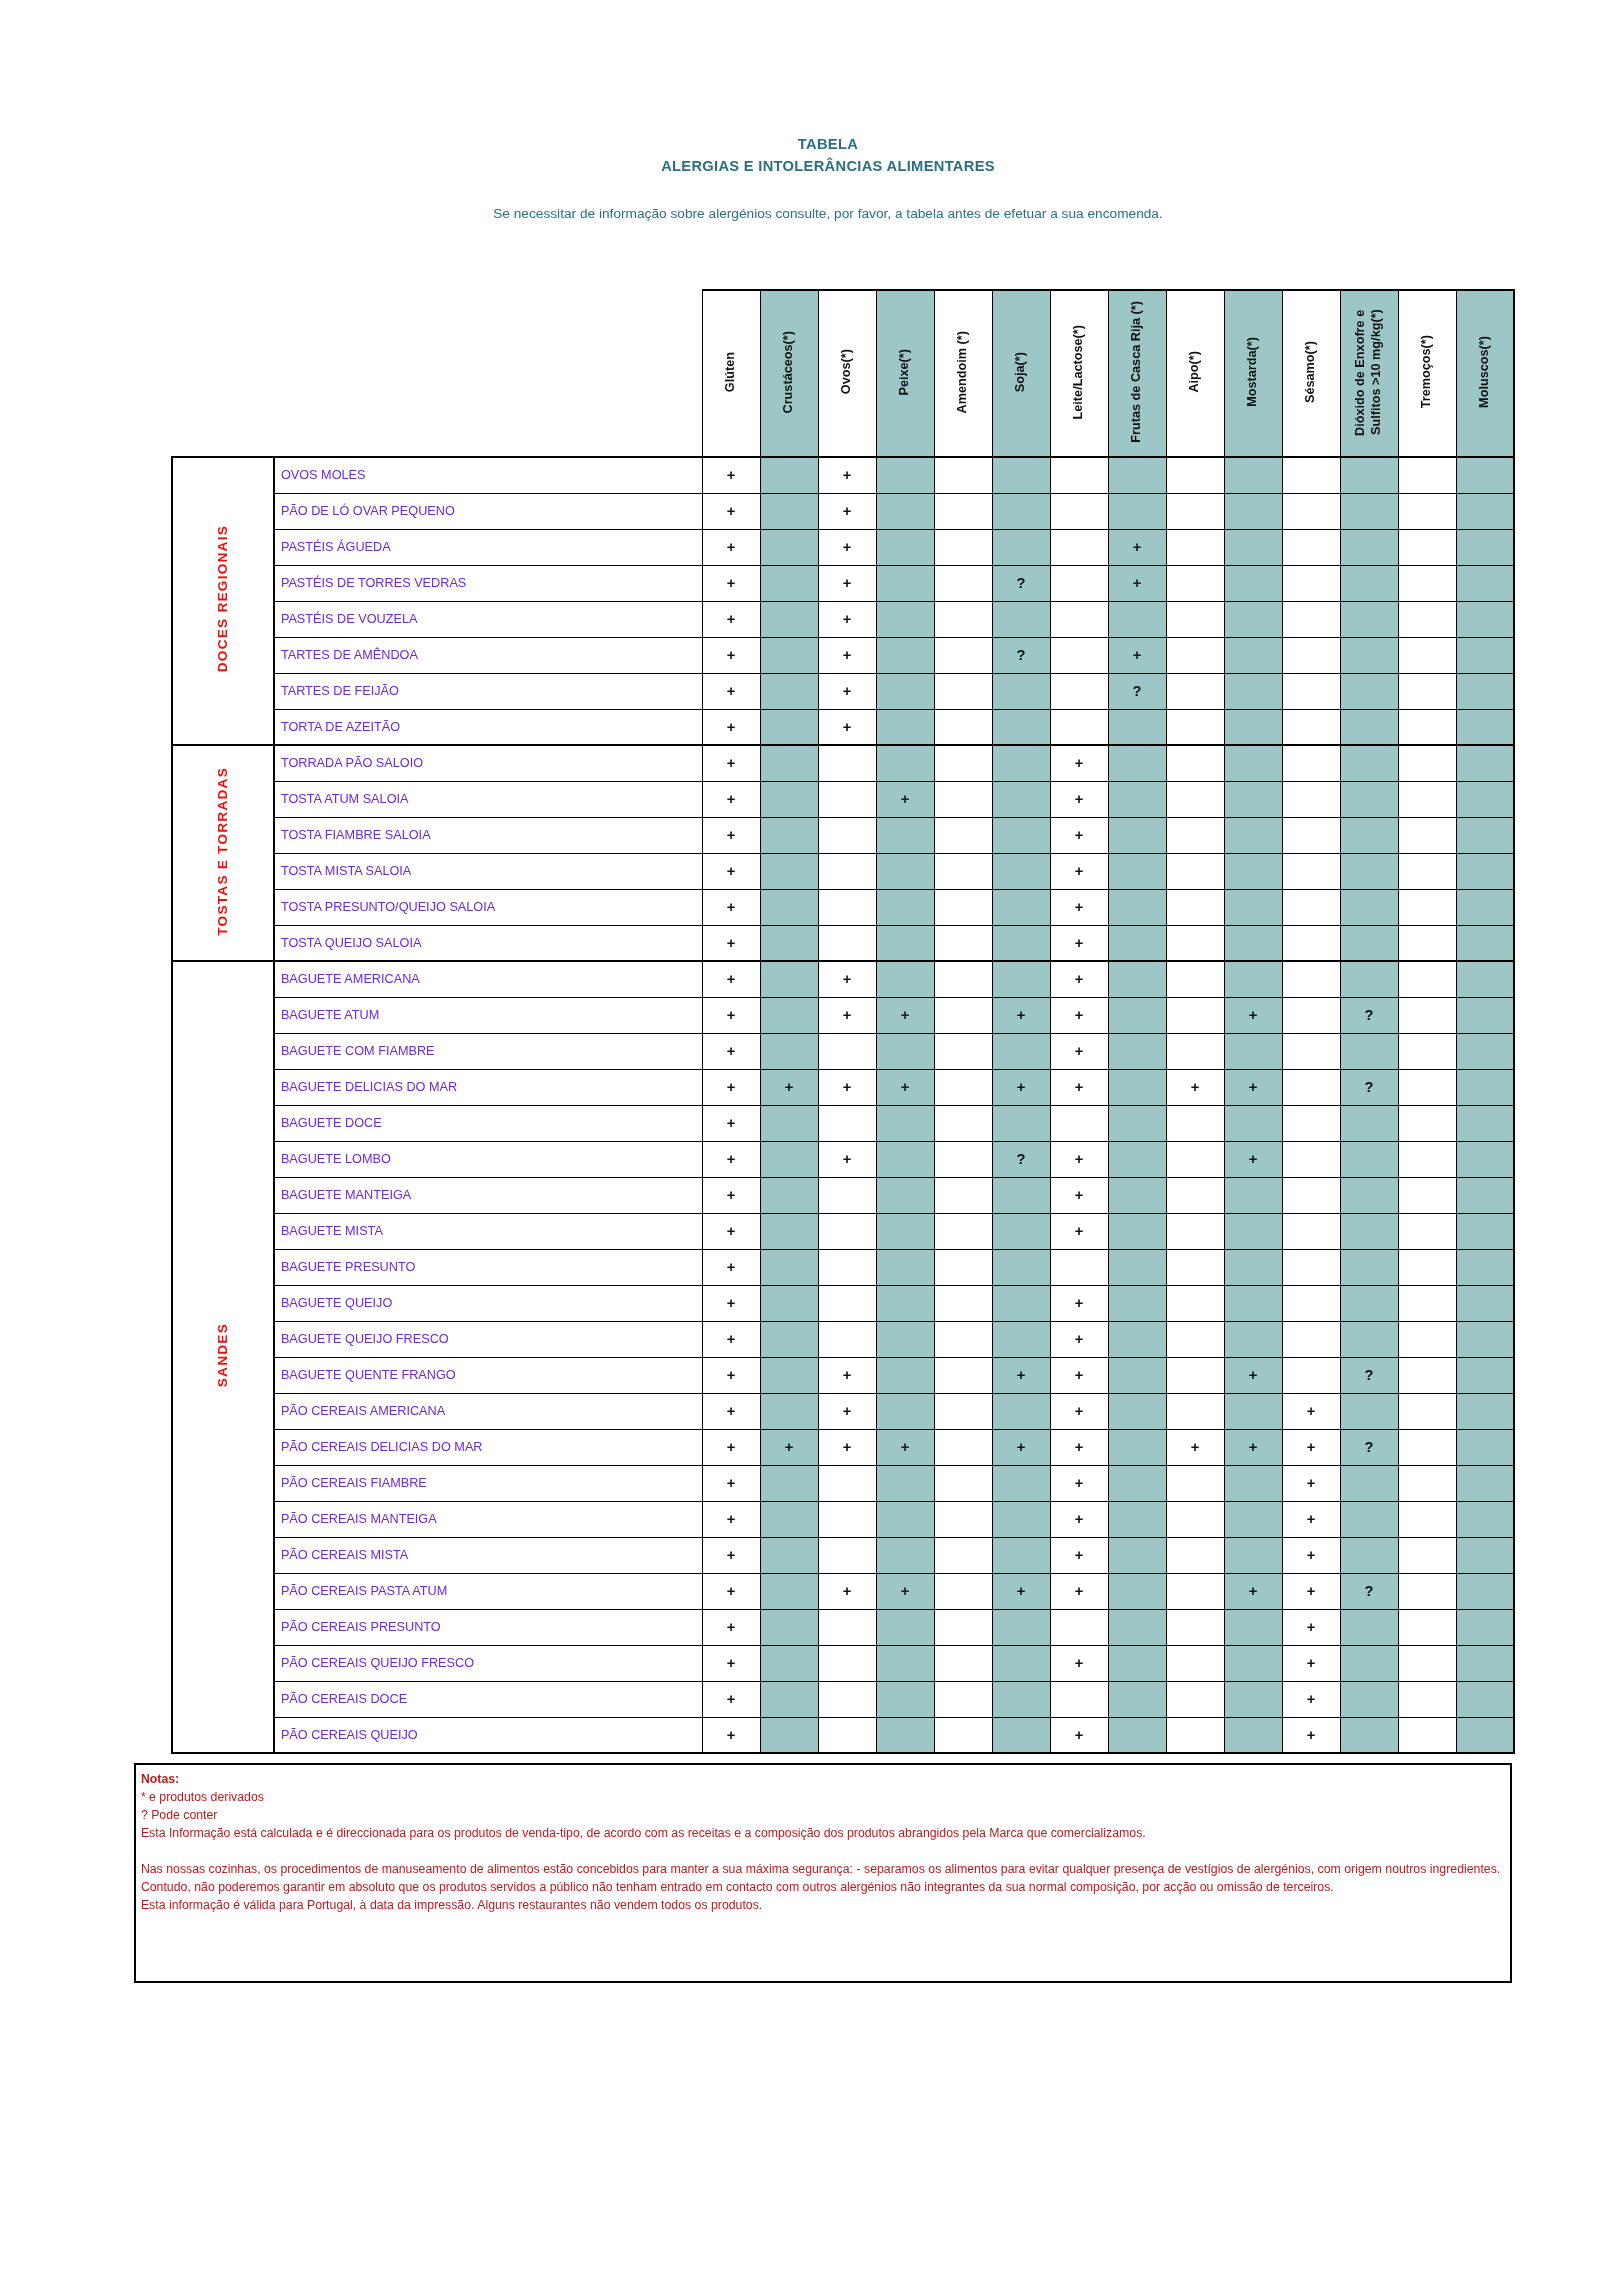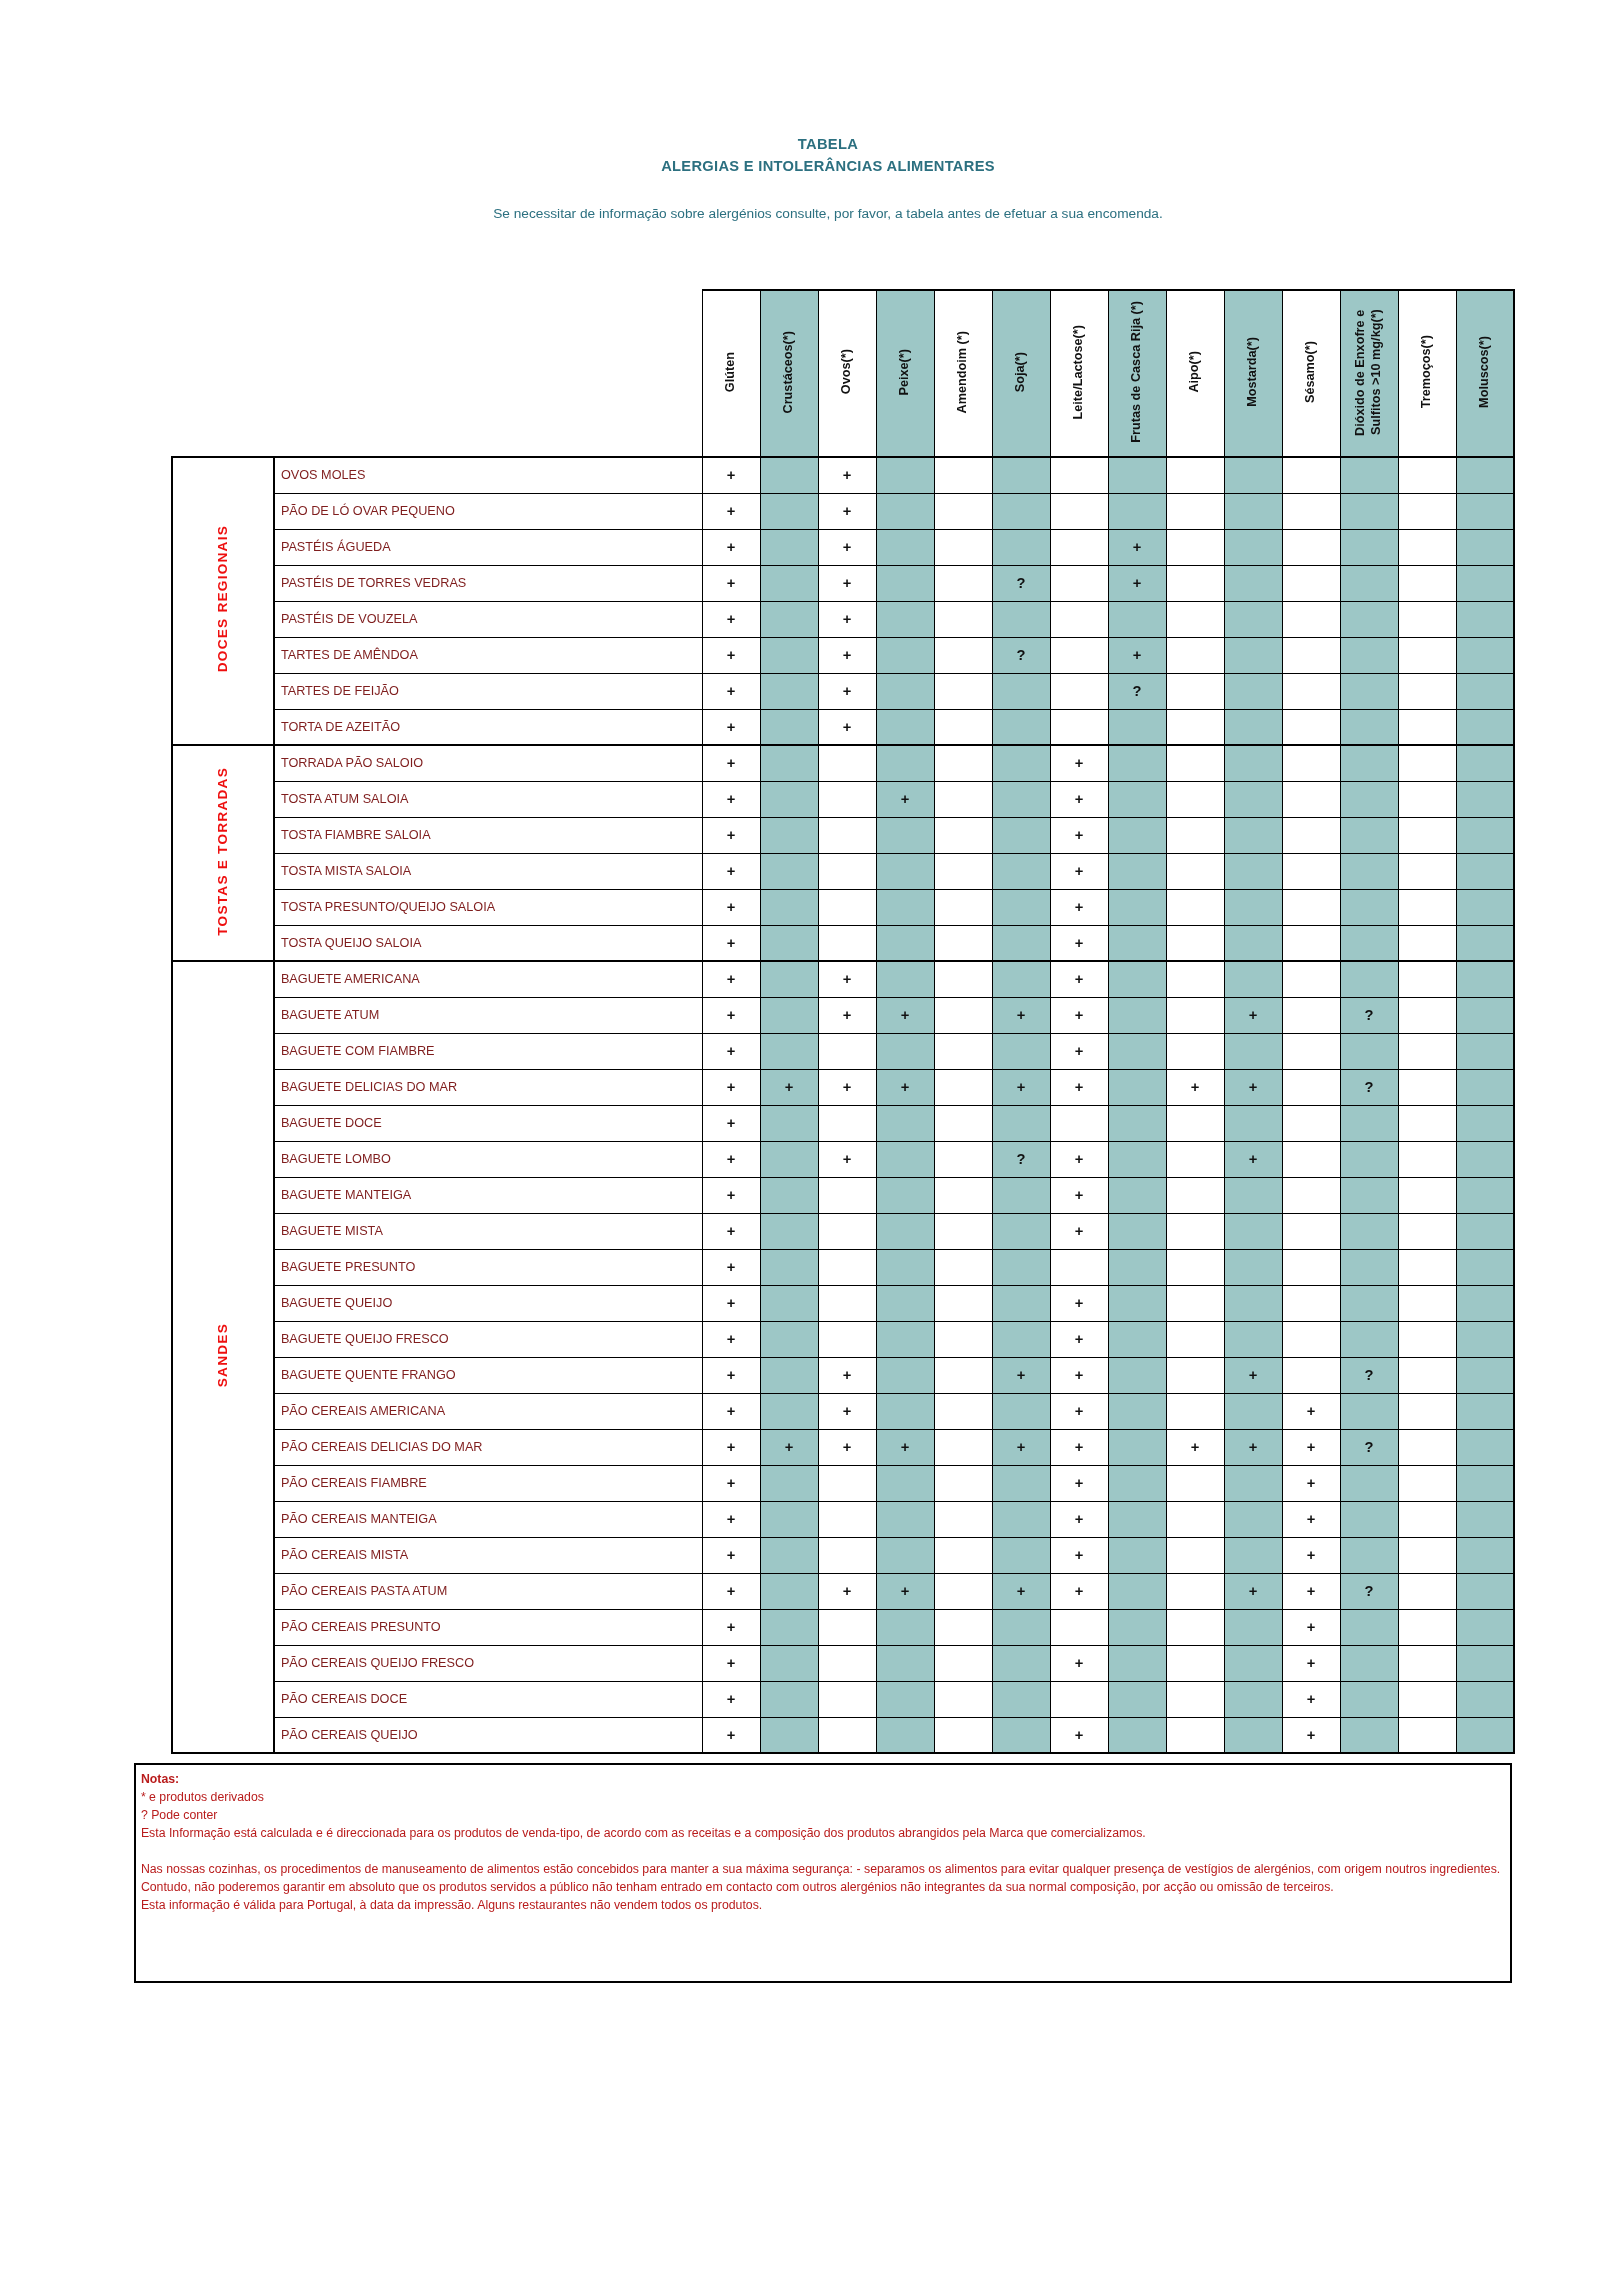--- a/index.html
+++ b/index.html
@@ -43,21 +43,21 @@
     writing-mode:vertical-rl;transform:rotate(180deg);
     display:inline-block;max-height:157px;line-height:1.25;
     white-space:normal;
   }
 
   td.group-cell{
     border:2px solid #000;background:#fff;text-align:center;vertical-align:middle;padding:0;
   }
   .group-label{color:#ee0f0f;font-weight:bold;font-size:13.7px;letter-spacing:1.2px;max-height:314px;}
   td.item-cell{
-    border:1px solid #000;background:#fff;font-size:12.7px;color:#7f1d1d;
+    border:1px solid #000;background:#fff;font-size:12.7px;color:#6d28d9;
     padding:2px 3.9px 2px 5.9px;vertical-align:middle;white-space:nowrap;overflow:hidden;
   }
   td.mark-cell{
     border:1px solid #000;background:#fff;text-align:center;vertical-align:middle;
     font-size:14.7px;font-weight:bold;color:#111;padding:0;
   }
   td.mark-cell.teal{background:#9dc7c6;}
   td.mark-cell.last-col{border-right:2px solid #000;}
   tr.group-first > td{border-top:2px solid #000;}
   tr.last-row > td{border-bottom:2px solid #000;}

